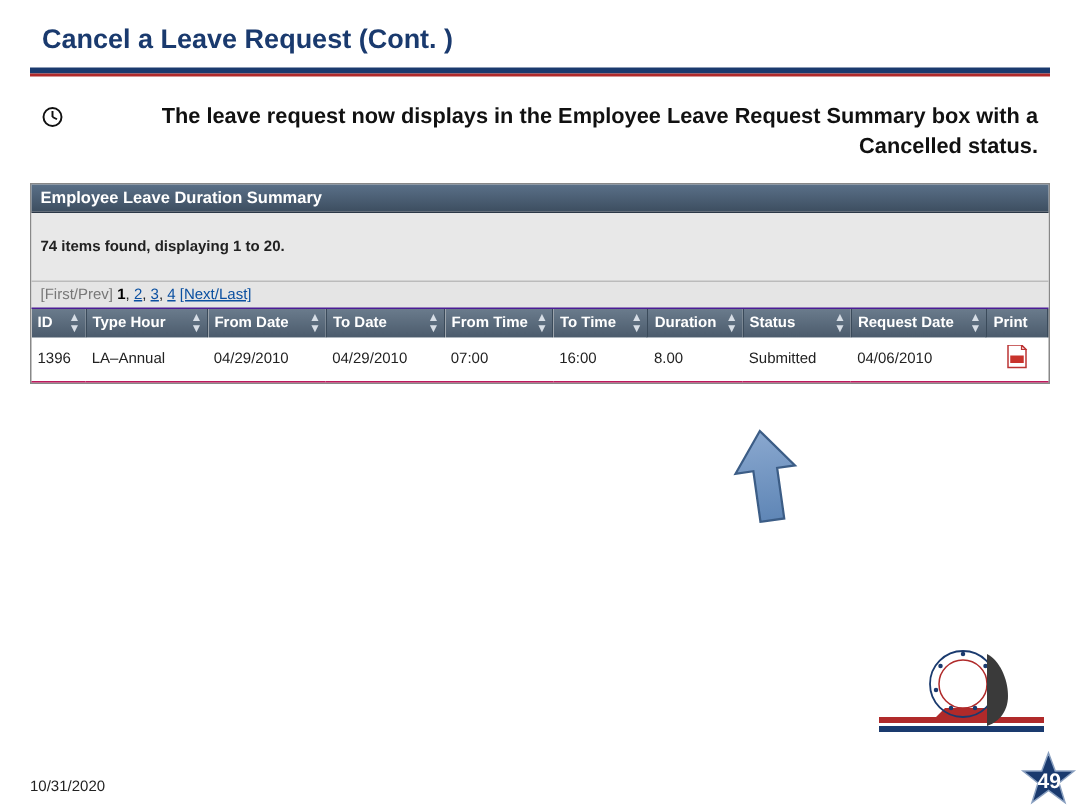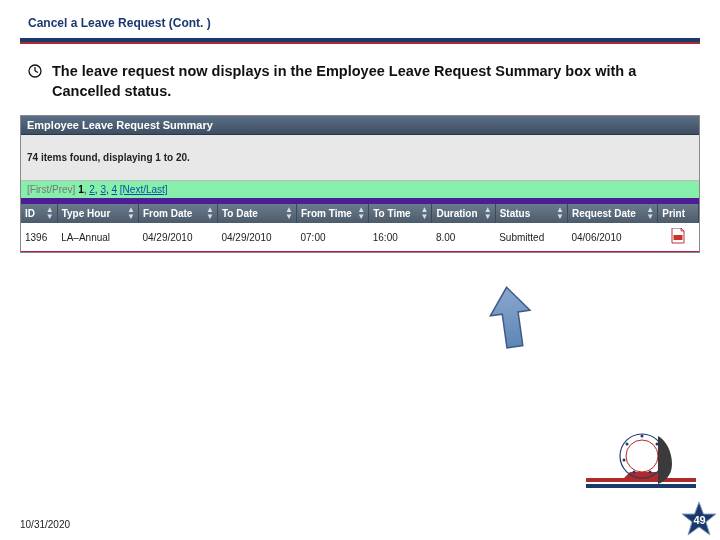--- a/index.html
+++ b/index.html
@@ -10,21 +10,21 @@
     background: #fff;
     position: relative;
     overflow: hidden;
   }
   .slide {
     width: 100%;
     height: 100%;
     position: relative;
   }
   .title {
-    font-size: 12px;
+    font-size: 18px;
     font-weight: bold;
     color: #1a3a6e;
     padding: 16px 0 8px 28px;
   }
   .rule-navy {
     height: 4px;
     background: #1a3a6e;
     margin: 0 20px;
   }
   .rule-red {
@@ -34,20 +34,21 @@
   }
   .bullet-row {
     display: flex;
     align-items: flex-start;
     gap: 10px;
     padding: 6px 28px 14px 28px;
     font-size: 14.5px;
     font-weight: bold;
     color: #111;
     line-height: 1.35;
+    text-align: right;
   }
   .clock {
     flex: none;
     margin-top: 2px;
   }
   .clock svg { display: block; }
 
   
   .summary {
     margin: 0 20px;
@@ -65,23 +66,23 @@
     padding: 3px 6px;
     border-bottom: 1px solid #2a3746;
   }
   .summary-meta {
     background: #e8e8e8;
     padding: 17px 6px;
     font-weight: bold;
     border-bottom: 1px solid #bbb;
   }
   .summary-paging {
-    background: #86efac;
+    background: #e5e5e5;
     padding: 3px 6px;
-    border-bottom: 6px solid #4c1d95;
+    border-bottom: 1px solid #4c1d95;
   }
   .summary-paging .pg-disabled { color: #777; }
   .summary-paging .pg-current { font-weight: bold; color: #000; }
   .summary-paging .pg-link { color: #0a4fa0; text-decoration: underline; cursor: default; }
 
   table.grid {
     width: 100%;
     border-collapse: collapse;
     table-layout: fixed;
   }
@@ -179,21 +180,21 @@
     width: 38px;
     height: 38px;
   }
   .star svg { width: 100%; height: 100%; }
   .star .num {
     position: absolute;
     inset: 0;
     display: flex;
     align-items: center;
     justify-content: center;
-    font-size: 11px;
+    font-size: 14px;
     color: #fff;
     font-weight: bold;
     padding-top: 2px;
     padding-left: 1px;
   }
 </style>
 </head>
 <body>
 
 <div class="slide">
@@ -206,21 +207,21 @@
       <svg width="14" height="14" viewBox="0 0 14 14">
         <circle cx="7" cy="7" r="6" fill="none" stroke="#111" stroke-width="1.3"></circle>
         <line x1="7" y1="7" x2="7" y2="3" stroke="#111" stroke-width="1.3"></line>
         <line x1="7" y1="7" x2="10" y2="8.5" stroke="#111" stroke-width="1.3"></line>
       </svg>
     </span>
     <span>The leave request now displays in the Employee Leave Request Summary box with a Cancelled status.</span>
   </div>
 
   <div class="summary">
-    <div class="summary-title">Employee Leave Request Summary</div>
+    <div class="summary-title">Employee Leave Duration Summary</div>
     <div class="summary-meta">74 items found, displaying 1 to 20.</div>
     <div class="summary-paging">
       <span class="pg-disabled">[First/Prev]</span>
       <span class="pg-current">1</span>,
       <span class="pg-link">2</span>,
       <span class="pg-link">3</span>,
       <span class="pg-link">4</span>
       <span class="pg-link">[Next/Last]</span>
     </div>
     <table class="grid">

